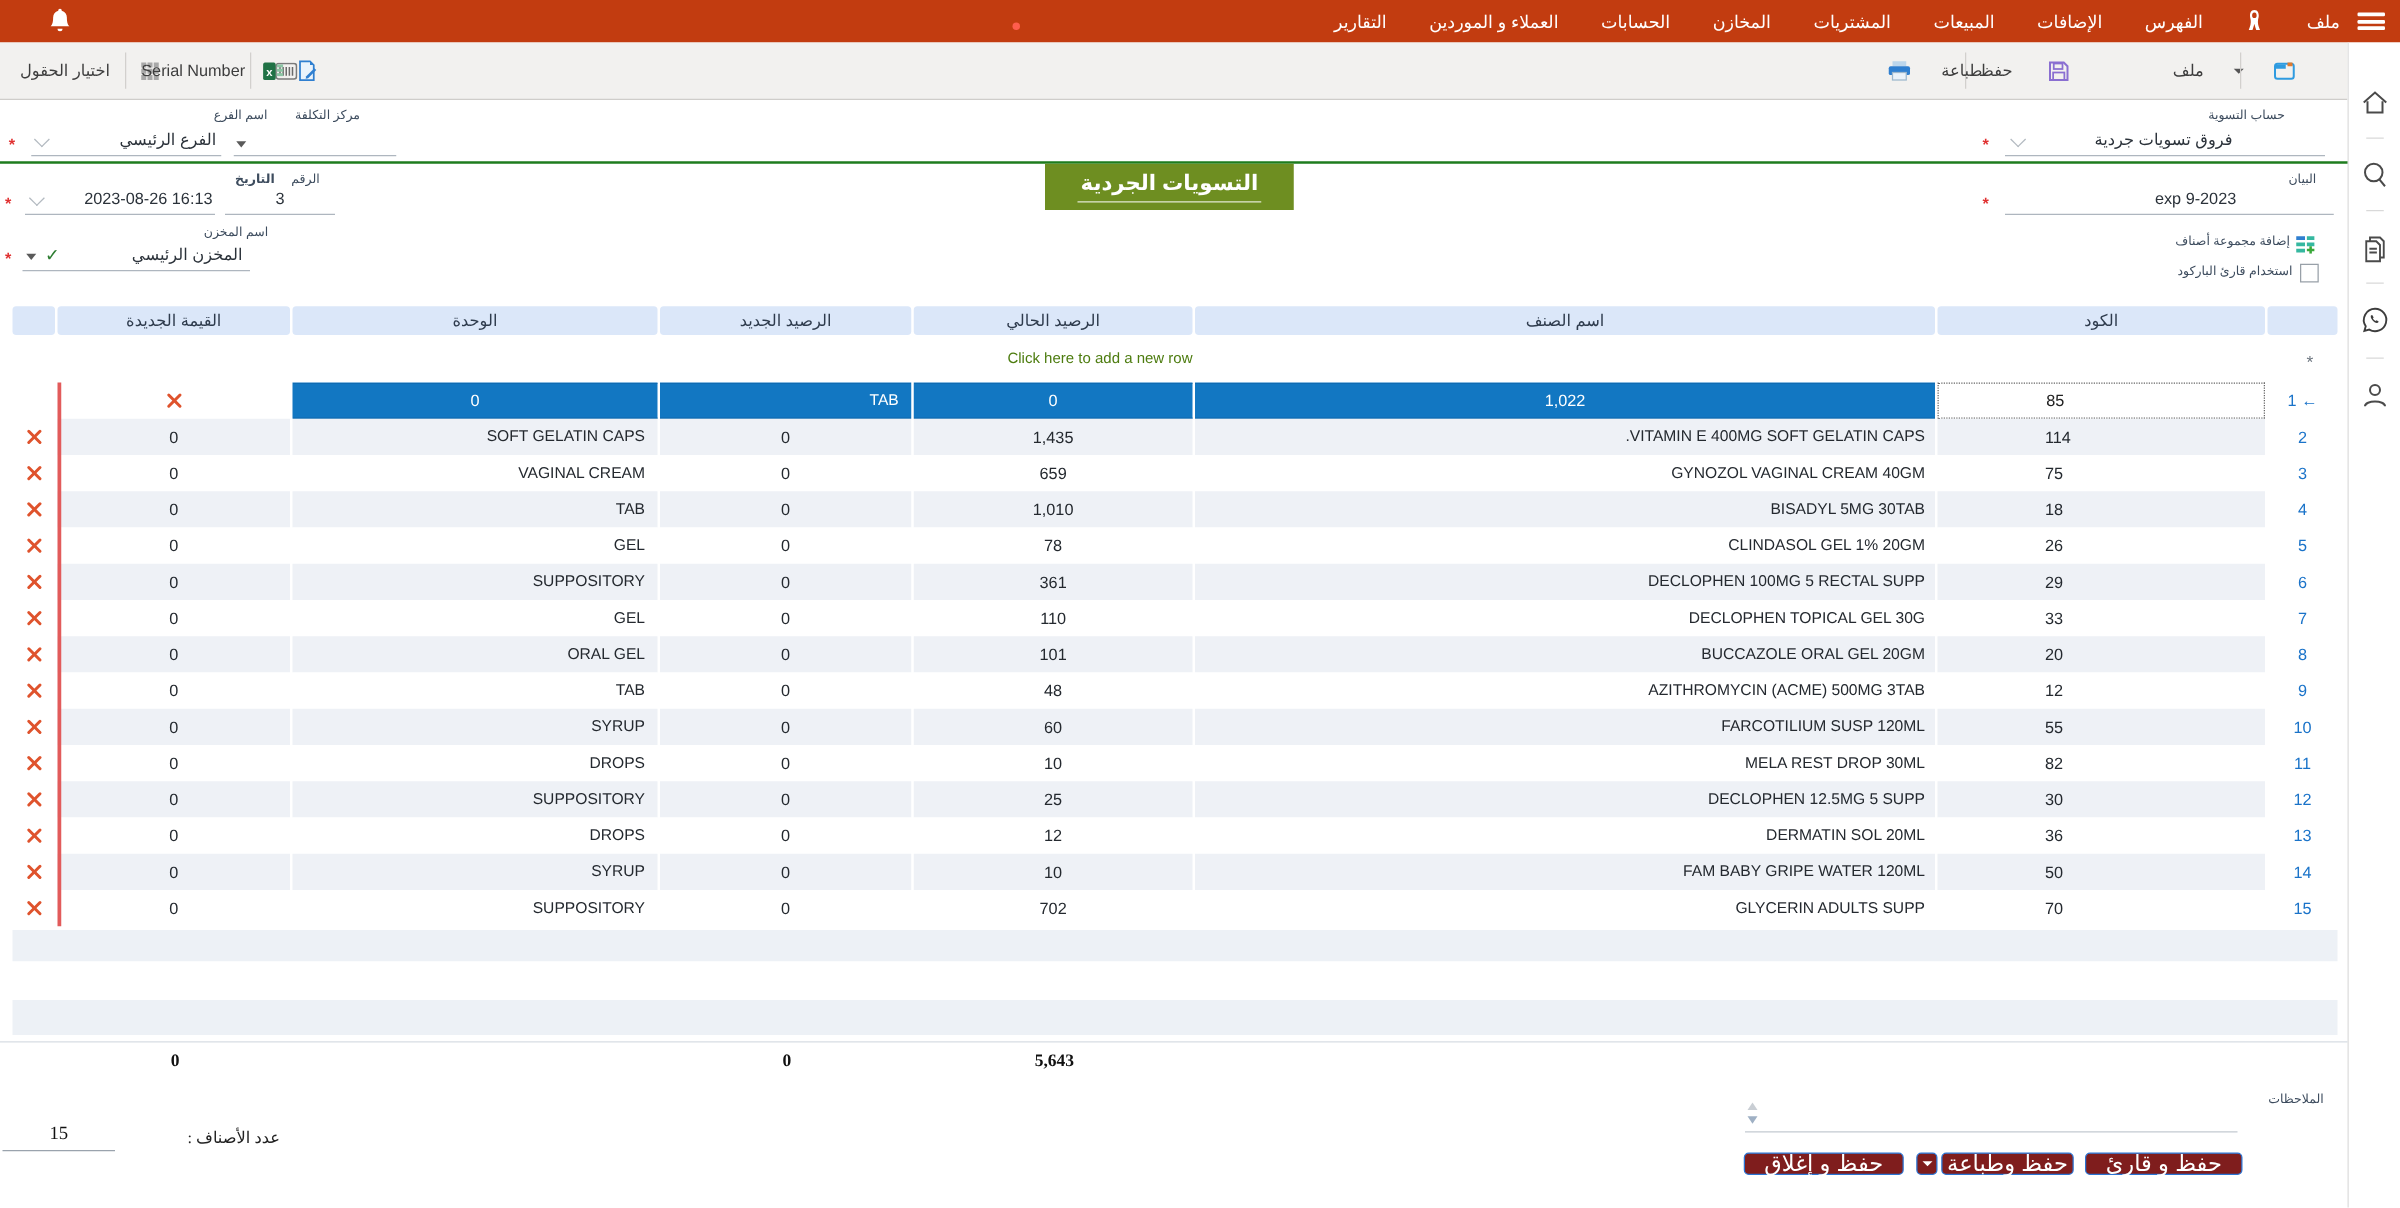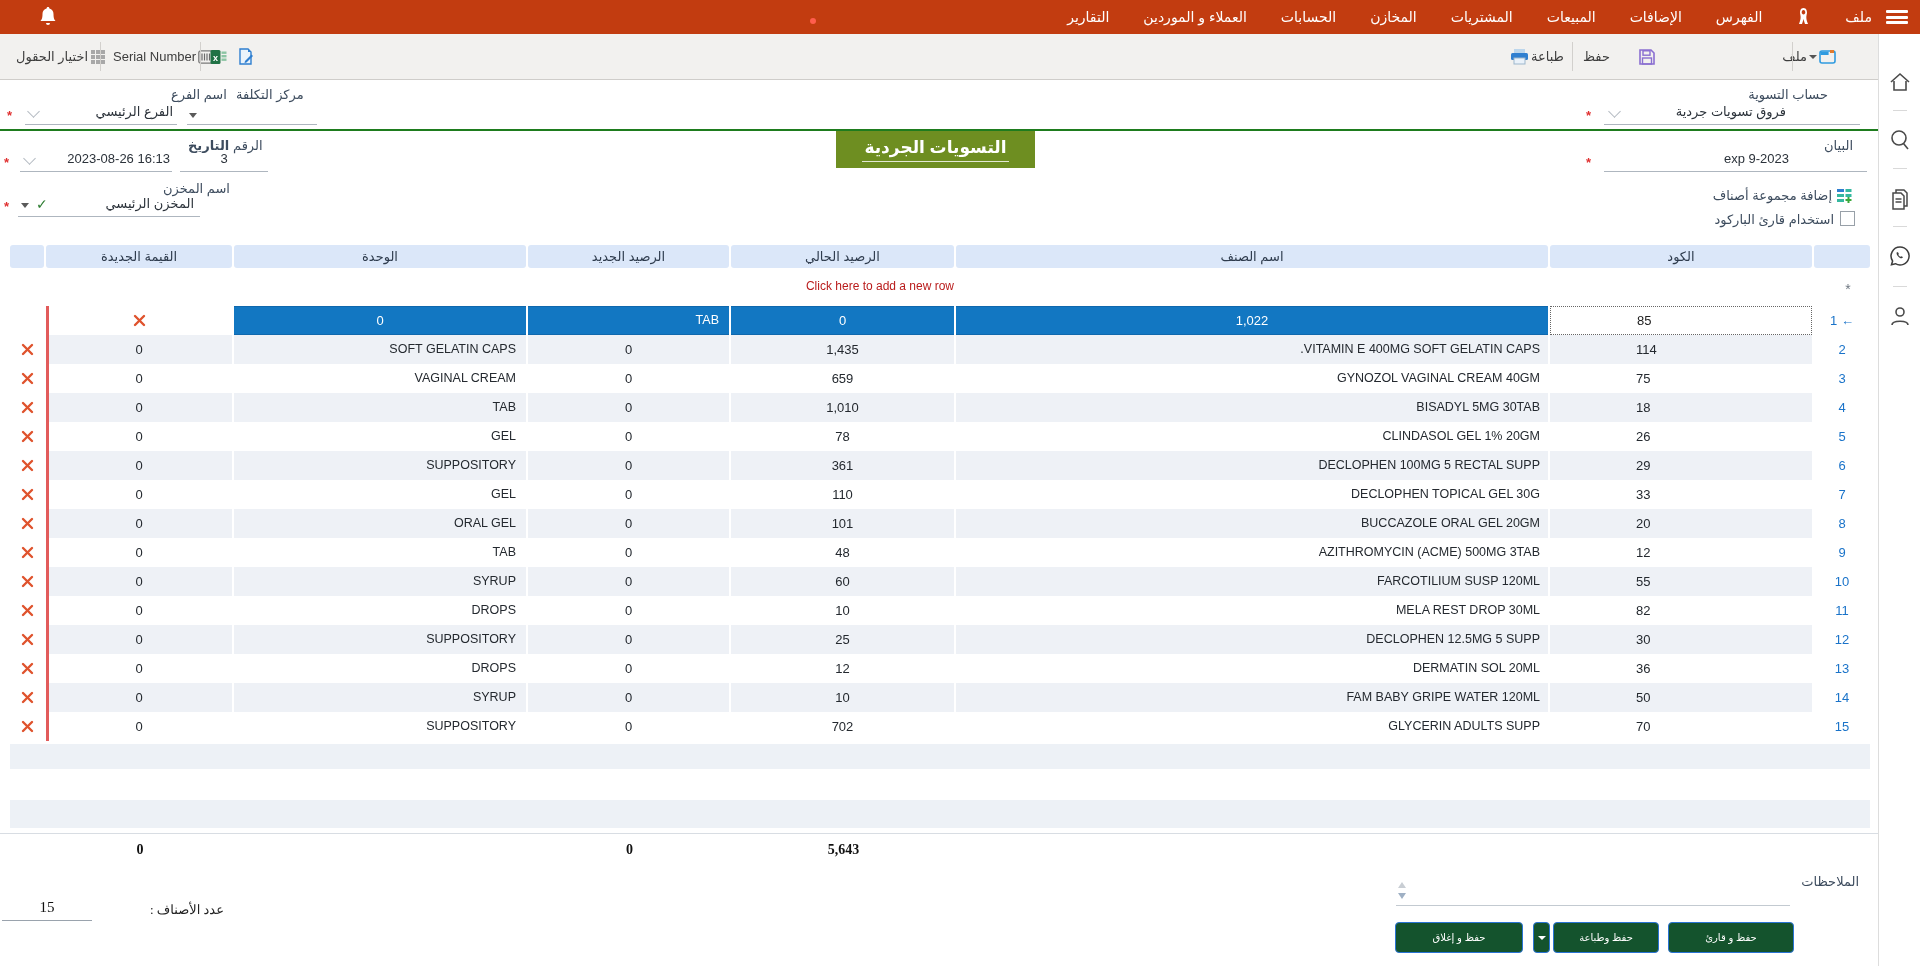--- a/index.html
+++ b/index.html
@@ -12,48 +12,48 @@
   .topbar { position:absolute; top:0; left:0; width:1920px; height:34px; background:#c23c10; direction:rtl; display:flex; align-items:center; padding:0 12px; color:#fff; }
   .topbar .menugroup { display:flex; align-items:center; gap:34px; font-size:14px; }
   .menu-item { cursor:default; white-space:nowrap; }
   .hamburger { width:22px; height:14px; display:flex; flex-direction:column; justify-content:space-between; margin-left:14px; }
   .hamburger div { height:3px; background:#fff; border-radius:1px; }
   .bell { position:absolute; left:38px; top:6px; }
   .reddot { position:absolute; left:810px; top:18px; width:6px; height:6px; border-radius:50%; background:#ff5d4d; }
 
   
   .toolbar { position:absolute; top:34px; left:0; width:1878px; height:46px; background:#f2f1ef; border-bottom:1px solid #cfcdca; font-size:13px; color:#3d3d3d; }
-  .tb-item { position:absolute; top:0; height:45px; display:flex; align-items:center; gap:2px; }
+  .tb-item { position:absolute; top:0; height:45px; display:flex; align-items:center; gap:24px; }
   .tb-sep { position:absolute; top:8px; height:29px; width:1px; background:#d2d0cd; }
   .caret-down { width:0; height:0; border-left:4px solid transparent; border-right:4px solid transparent; border-top:4px solid #555; }
   .tinydot { position:absolute; left:1904px; top:56px; width:5px; height:5px; background:#9a9a9a; border-radius:50%; }
 
   
   .sidebar { position:absolute; top:34px; right:0; width:42px; height:932px; background:#fff; border-left:1px solid #dddddd; }
   .side-ic { position:absolute; left:9px; width:24px; height:24px; }
   .side-div { position:absolute; left:14px; width:14px; height:1px; background:#d9d9d9; }
 
   
-  .lbl { position:absolute; direction:rtl; font-size:13px; color:#3d4c5e; white-space:nowrap; }
+  .lbl { position:absolute; direction:rtl; font-size:10px; color:#3d4c5e; white-space:nowrap; }
   .field { position:absolute; border-bottom:1px solid #aeb6bf; height:24px; font-size:13px; color:#2b323a; direction:rtl; }
   .field .val { position:absolute; right:0; top:3px; white-space:nowrap; }
   .star { position:absolute; color:#e03030; font-size:13px; font-weight:bold; }
   .chev { position:absolute; width:9px; height:9px; border-left:1.5px solid #b3bac1; border-bottom:1.5px solid #b3bac1; transform:rotate(-45deg); }
   .dtri { position:absolute; width:0; height:0; border-left:4px solid transparent; border-right:4px solid transparent; border-top:5px solid #5a5a5a; }
   .greenline { position:absolute; top:129px; left:0; width:1878px; height:2px; background:#1e7c1e; }
   .badge { position:absolute; left:836px; top:131px; width:199px; height:37px; background:#6e8e21; color:#fff; font-size:17px; font-weight:bold; text-align:center; padding-top:6px; direction:rtl; }
   .badge .bline { position:absolute; left:26px; right:26px; bottom:6px; height:1px; background:rgba(255,255,255,.8); }
   .checkmark { position:absolute; color:#2e7d32; font-size:14px; font-weight:bold; }
   .checkbox { position:absolute; width:15px; height:15px; background:#fff; border:1px solid #98a0a8; }
 
   
   .tgrid { direction:rtl; display:grid; grid-template-columns:56px 262px 592px 223px 201px 292px 186px 34px; column-gap:2px; }
   .thead { position:absolute; top:245px; left:10px; width:1860px; }
   .thead .hcell { background:#dbe7f9; border-radius:3px; height:23px; line-height:23px; text-align:center; font-size:13px; color:#2e3b4d; }
-  .addrow-hint { position:absolute; top:279px; left:0; width:1760px; text-align:center; font-size:12px; color:#b91c1c; }
+  .addrow-hint { position:absolute; top:279px; left:0; width:1760px; text-align:center; font-size:12px; color:#4d7c0f; }
   .newrow-star { position:absolute; top:281px; left:1820px; width:56px; text-align:center; color:#6e7781; font-size:14px; }
   .rows { position:absolute; top:306px; left:10px; width:1860px; }
   .trow { height:29px; }
   .cell { height:29px; line-height:29px; font-size:13px; color:#24292f; background:#fff; overflow:hidden; white-space:nowrap; }
   .trow.alt .cell { background:#eef1f6; }
   .c-num { text-align:center; color:#1a73c9; background:#fff !important; }
   .c-x { background:#fff !important; display:flex; align-items:center; justify-content:center; cursor:pointer; }
   .c-code { text-align:left; direction:ltr; padding-left:86px; }
   .c-name { text-align:right; padding-right:8px; font-size:12.5px; }
   .c-mid { text-align:center; }
@@ -65,21 +65,21 @@
   .redline { position:absolute; left:46px; top:306px; width:3px; height:435px; background:#e25b5b; z-index:4; }
   .band { position:absolute; left:10px; width:1860px; background:#edf1f6; }
   .totline { position:absolute; top:833px; left:0; width:1878px; height:1px; background:#d8dde3; }
   .total { position:absolute; top:842px; font-family:"Liberation Serif","DejaVu Serif",serif; font-weight:bold; font-size:14px; color:#111; text-align:center; }
 
   
   .notes-underline { position:absolute; left:1396px; top:888px; width:394px; height:18px; border-bottom:1px solid #c3cad1; }
   .spin { position:absolute; left:1398px; width:0; height:0; border-left:4px solid transparent; border-right:4px solid transparent; }
   .spin.up { top:882px; border-bottom:6px solid #c9ced4; }
   .spin.dn { top:893px; border-top:6px solid #9fb0c4; }
-  .btn { position:absolute; top:922px; height:31px; background:#14532d; border:1px solid #2a74d4; border-radius:4px; color:#fff; font-size:10px; display:flex; align-items:center; justify-content:center; direction:rtl; cursor:pointer; }
+  .btn { position:absolute; top:922px; height:18px; background:#7f1d1d; border:1px solid #2a74d4; border-radius:4px; color:#fff; font-size:18px; display:flex; align-items:center; justify-content:center; direction:rtl; cursor:pointer; }
   .count-field { position:absolute; left:2px; top:899px; width:90px; height:22px; border-bottom:1px solid #9aa3ad; text-align:center; font-family:"Liberation Serif","DejaVu Serif",serif; font-size:15px; color:#111; }
   .count-label { position:absolute; left:150px; top:902px; direction:rtl; font-family:"Liberation Serif","DejaVu Serif",serif; font-size:13px; color:#222; }
   svg { display:block; }
 </style>
 </head>
 <body>
 
 <div id="app">
 
   <div class="topbar">

